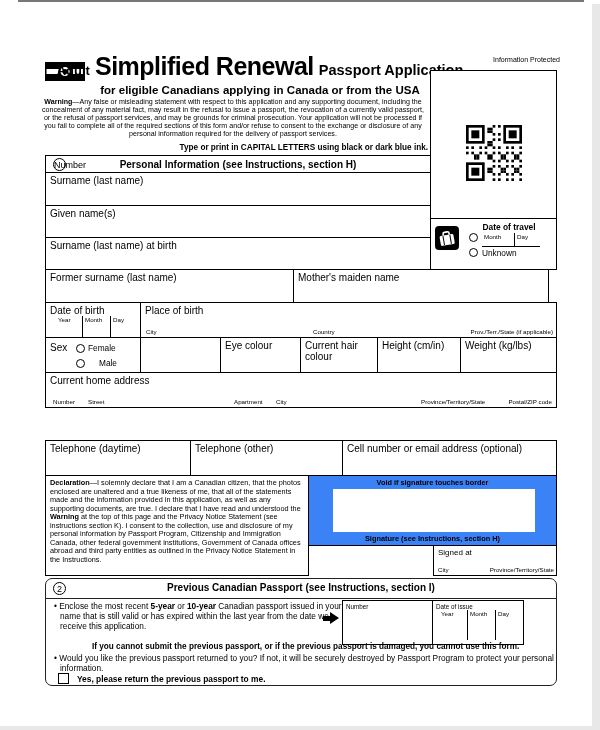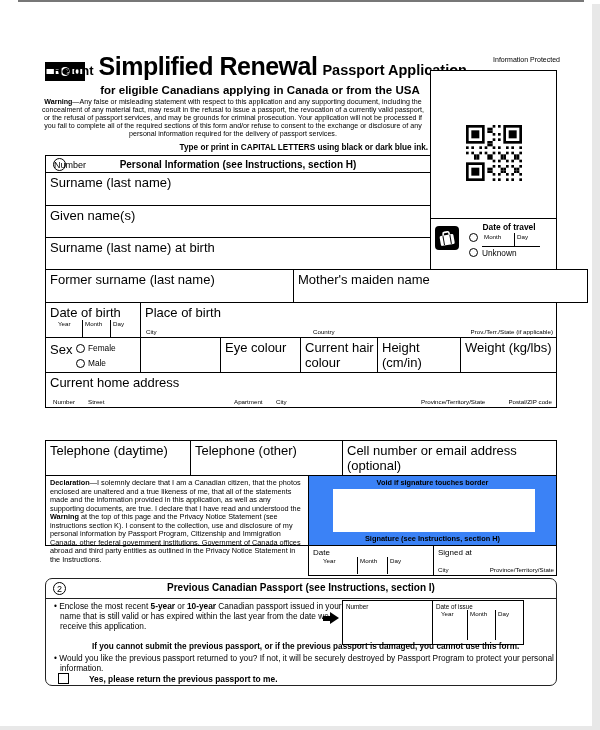--- a/index.html
+++ b/index.html
@@ -26,21 +26,21 @@
 
   .travel-box { left:430px; top:218px; width:127px; height:52px; }
   .suitcase { position:absolute; left:4px; top:7px; width:24px; height:24px; }
   .travel-right { position:absolute; left:32px; top:3px; width:92px; }
   .travel-title { font-size:8.4px; font-weight:bold; text-align:center; }
   .travel-row { display:flex; align-items:flex-start; gap:4px; margin:1px 0 0 6px; }
   .travel-row .dgrid { border-bottom:1px solid #000; }
   .unknown-label { font-size:8.3px; }
 
   .cell { position:absolute; border:1px solid #000; background:#fff; }
-  .flabel { display:block; font-size:13px; padding:2px 0 0 4px; }
+  .flabel { display:block; font-size:10px; padding:2px 0 0 4px; }
   .sub { position:absolute; font-size:6.2px; white-space:nowrap; }
   .dgrid { display:flex; }
   .dcol { font-size:6.2px; padding-left:2px; }
   .dcol + .dcol { border-left:1px solid #000; }
 
   .circ { position:absolute; left:7px; top:2px; width:13px; height:13px; border:1px solid #000; border-radius:50%; font-size:9px; line-height:13px; text-align:center; }
   .sec-title { display:block; text-align:center; font-weight:bold; font-size:10px; line-height:17px; }
 
   .radio { display:inline-block; width:9px; height:9px; border:1.2px solid #000; border-radius:50%; background:#fff; flex:0 0 auto; }
   .checkbox { display:inline-block; width:11px; height:11px; border:1.3px solid #000; background:#fff; flex:0 0 auto; }
@@ -59,21 +59,21 @@
   .bullet { position:absolute; font-size:8.3px; line-height:1.18; padding-left:8px; text-indent:-6px; }
   .bullet::before { content:"• "; }
   .s2-bold { position:absolute; left:6px; top:63px; width:502px; font-size:8.2px; font-weight:bold;padding-left:40px; }
   .arrowstem { position:absolute; left:277px; top:37px; width:7px; height:5px; background:#000; }
   .arrowhead { position:absolute; left:284px; top:33px; width:0; height:0; border-top:6.5px solid transparent; border-bottom:6.5px solid transparent; border-left:9px solid #000; }
   .s2-numbox { position:absolute; left:296px; top:21px; width:91px; height:45px; border:1px solid #000; }
   .s2-datebox { position:absolute; left:386px; top:21px; width:92px; height:45px; border:1px solid #000; }
   .sub6 { display:block; font-size:6.3px; padding:2px 0 0 3px; }
   .s2-datebox .dgrid { margin-left:6px; }
   .s2-datebox .dcol { height:30px; }
-  .s2-check { position:absolute; left:12px; top:94px; display:flex; align-items:center; gap:20px; }
+  .s2-check { position:absolute; left:12px; top:94px; display:flex; align-items:center; gap:8px; }
   .s2-checklabel { font-size:8.4px; font-weight:bold; }
 </style>
 </head>
 <body>
 
 <div class="sheet">
   <div class="topline"></div>
   <div class="edge-right"></div>
   <div class="edge-bottom"></div>
 
@@ -81,21 +81,21 @@
 
   <svg class="logo" viewBox="0 0 40 19">
     <rect width="40" height="19" fill="#000"></rect>
     <rect x="1.5" y="7" width="37" height="5" fill="#fff"></rect>
     <circle cx="20" cy="9.5" r="6.8" fill="#000"></circle>
     <circle cx="20" cy="9.5" r="4.6" fill="#fff"></circle>
     <circle cx="20" cy="9.5" r="2.6" fill="#000"></circle>
   </svg>
 
   <div class="title-row">
-    <span class="t-adult">Height</span>
+    <span class="t-adult">Adult</span>
     <span class="t-main">Simplified Renewal</span>
     <span class="t-tail">Passport Application</span>
   </div>
   <div class="subtitle">for eligible Canadians applying in Canada or from the USA</div>
 
   <div class="warning"><b>Warning</b><span>—Any false or misleading statement with respect to this application and any supporting document, including the concealment of any material fact, may result in the refusal to issue a passport, the revocation of a currently valid passport, or the refusal of passport services, and may be grounds for criminal prosecution. Your application will not be processed if you fail to complete all of the required sections of this form and/or refuse to consent to the exchange or disclosure of any personal information required for the delivery of passport services.</span></div>
   <div class="instruction">Type or print in CAPITAL LETTERS using black or dark blue ink.</div>
 
   <div class="box qr-box">
     <svg class="qr" viewBox="0 0 21 21">
@@ -228,21 +228,21 @@
   <div class="cell" style="left:45px;top:205px;width:386px;height:33px">
     <span class="flabel">Given name(s)</span>
   </div>
   <div class="cell" style="left:45px;top:237px;width:386px;height:33px">
     <span class="flabel">Surname (last name) at birth</span>
   </div>
 
   <div class="cell" style="left:45px;top:269px;width:249px;height:52px">
     <span class="flabel">Former surname (last name)</span>
   </div>
-  <div class="cell" style="left:293px;top:269px;width:295px;height:34px">
+  <div class="cell" style="left:293px;top:269px;width:256px;height:34px">
     <span class="flabel">Mother's maiden name</span>
   </div>
 
   <div class="cell" style="left:45px;top:302px;width:96px;height:36px">
     <span class="flabel">Date of birth</span>
     <div class="dgrid" style="margin-left:10px">
       <span class="dcol" style="width:26px;height:21px">Year</span>
       <span class="dcol" style="width:28px;height:21px">Month</span>
       <span class="dcol" style="width:20px;height:21px">Day</span>
     </div>
@@ -253,21 +253,21 @@
     <span class="sub" style="left:172px;bottom:2px">Country</span>
     <span class="sub" style="right:3px;bottom:2px">Prov./Terr./State (if applicable)</span>
   </div>
 
   <div class="cell" style="left:45px;top:337px;width:96px;height:36px">
     <span class="flabel" style="position:absolute;left:0;top:2px">Sex</span>
     <div style="position:absolute;left:30px;top:5px;display:flex;align-items:center;gap:3px">
       <span class="radio"></span>
       <span style="font-size:8.3px">Female</span>
     </div>
-    <div style="position:absolute;left:30px;top:20px;display:flex;align-items:center;gap:3px">
+    <div style="position:absolute;left:30px;top:20px;display:flex;align-items:center;gap:14px">
       <span class="radio"></span>
       <span style="font-size:8.3px">Male</span>
     </div>
   </div>
   <div class="cell" style="left:220px;top:337px;width:81px;height:36px">
     <span class="flabel">Eye colour</span>
   </div>
   <div class="cell" style="left:300px;top:337px;width:78px;height:36px">
     <span class="flabel">Current hair colour</span>
   </div>
@@ -291,38 +291,30 @@
   <div class="cell" style="left:45px;top:440px;width:146px;height:36px">
     <span class="flabel">Telephone (daytime)</span>
   </div>
   <div class="cell" style="left:190px;top:440px;width:153px;height:36px">
     <span class="flabel">Telephone (other)</span>
   </div>
   <div class="cell" style="left:342px;top:440px;width:215px;height:36px">
     <span class="flabel">Cell number or email address (optional)</span>
   </div>
 
-  <div class="cell" style="left:45px;top:475px;width:264px;height:71px">
+  <div class="cell" style="left:45px;top:475px;width:264px;height:101px">
     <p class="decl"><b>Declaration</b><span>—I solemnly declare that I am a Canadian citizen, that the photos enclosed are unaltered and a true likeness of me, that all of the statements made and the information provided in this application, as well as any supporting documents, are true. I declare that I have read and understood the </span><b>Warning</b><span> at the top of this page and the Privacy Notice Statement (see instructions section K). I consent to the collection, use and disclosure of my personal information by Passport Program, Citizenship and Immigration Canada, other federal government institutions, Government of Canada offices abroad and third party entities as outlined in the Privacy Notice Statement in the Instructions.</span></p>
   </div>
 
   <div class="cell sig" style="left:308px;top:475px;width:249px;height:71px">
     <div class="voidnote">Void if signature touches border</div>
     <div class="sigbox"></div>
     <div class="sigcaption">Signature (see Instructions, section H)</div>
   </div>
 
-  <div class="cell" style="left:308px;top:545px;width:126px;height:31px">
-    <span class="flabel" style="font-size:8px">Date</span>
-    <div class="dgrid" style="margin-left:12px">
-      <span class="dcol" style="width:36px;height:17px">Year</span>
-      <span class="dcol" style="width:30px;height:17px">Month</span>
-      <span class="dcol" style="width:24px;height:17px">Day</span>
-    </div>
-  </div>
   <div class="cell" style="left:433px;top:545px;width:124px;height:31px">
     <span class="flabel" style="font-size:8px">Signed at</span>
     <span class="sub" style="left:4px;bottom:2px">City</span>
     <span class="sub" style="right:2px;bottom:2px">Province/Territory/State</span>
   </div>
 
   <div class="sec2">
     <div class="sec2-h">
       <span class="circ">2</span>
       <span class="sec-title">Previous Canadian Passport (see Instructions, section I)</span>

